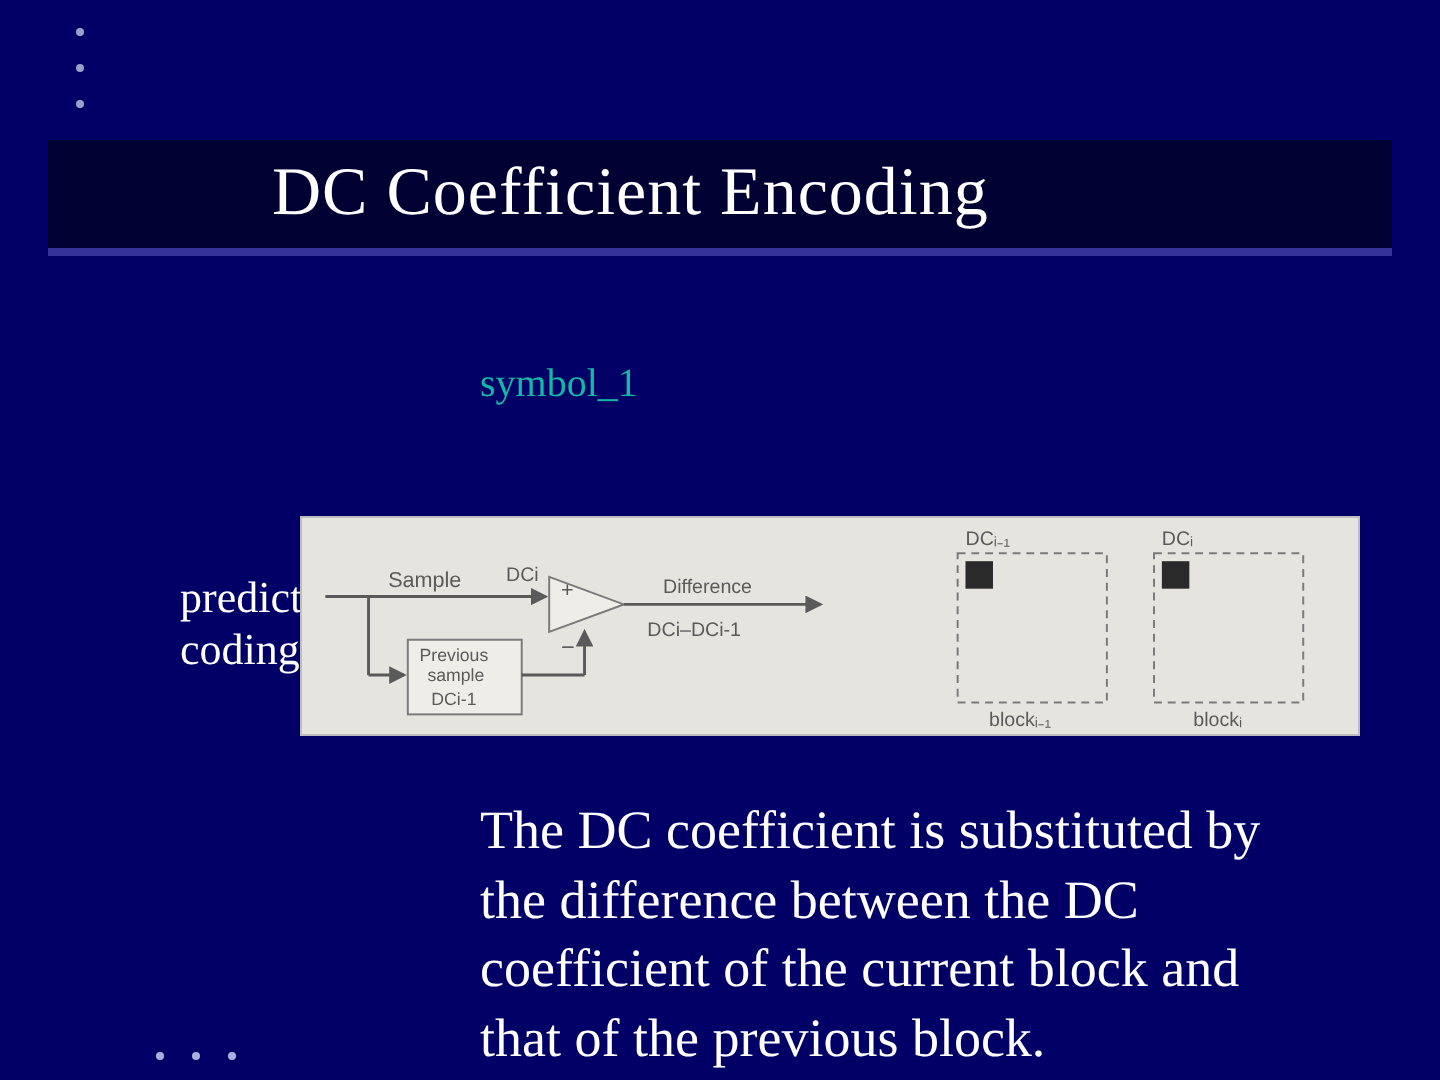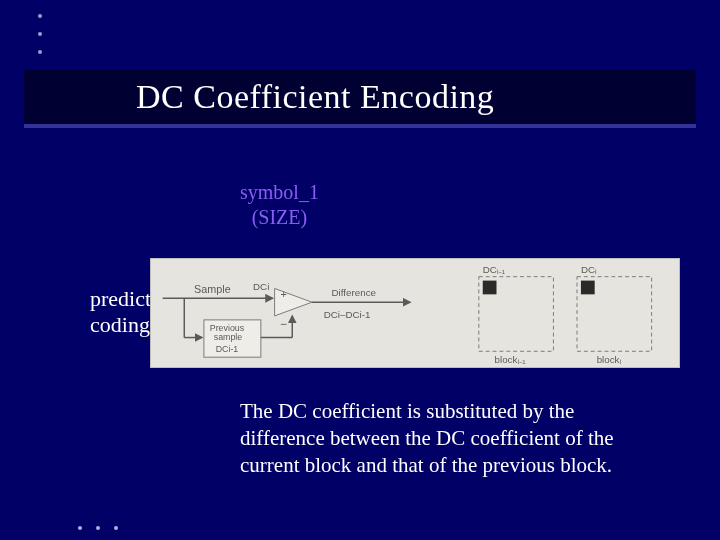--- a/index.html
+++ b/index.html
@@ -50,21 +50,21 @@
     height: 4px;
     background: #333399;
   }
   .symbols {
     position: absolute;
     top: 180px;
     left: 240px;
     width: 360px;
     display: flex;
     gap: 60px;
-    color: #8b5cf6;
+    color: #14b8a6;
     font-size: 20px;
   }
   .sym-col { text-align: center; line-height: 1.25; }
   .diagram {
     position: absolute;
     top: 258px;
     left: 150px;
     width: 530px;
     height: 110px;
     background: #e6e4df;
@@ -78,21 +78,21 @@
     color: #fff;
     font-size: 22px;
     line-height: 1.2;
   }
   .body-text {
     position: absolute;
     top: 398px;
     left: 240px;
     width: 420px;
     color: #fff;
-    font-size: 21px;
+    font-size: 27px;
     line-height: 1.28;
   }
   .dots-bottom {
     position: absolute;
     bottom: 10px;
     left: 78px;
     display: flex;
     gap: 14px;
   }
   .dots-bottom span {
@@ -113,21 +113,20 @@
 </div>
 
 <div class="title-bar">
   <h1>DC Coefficient Encoding</h1>
 </div>
 <div class="underline"></div>
 
 <div class="symbols">
   <div class="sym-col">
     <div>symbol_1</div>
-    <div>(SIZE)</div>
   </div>
 </div>
 
 <div class="pred-label">
   <div>predictive</div>
   <div>coding:</div>
 </div>
 
 <div class="diagram">
   <svg viewBox="0 0 530 110">

